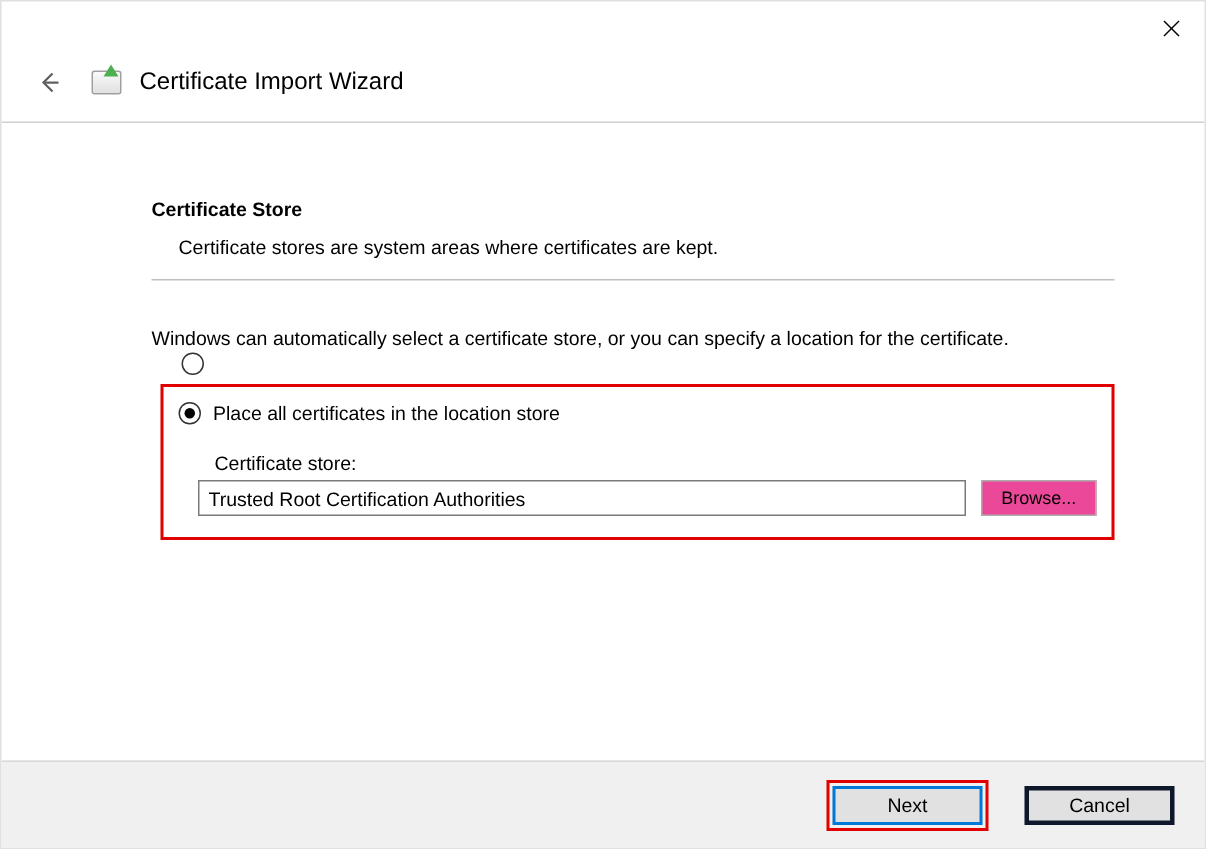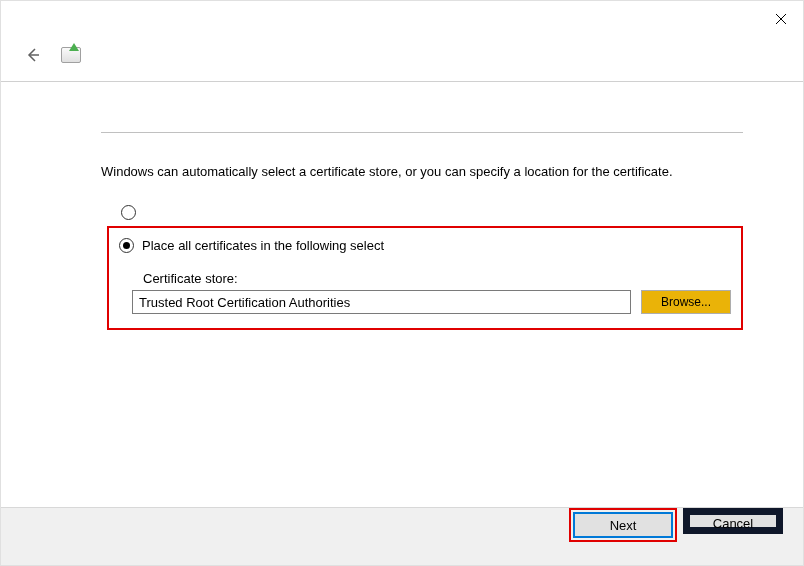--- a/index.html
+++ b/index.html
@@ -88,21 +88,20 @@
       margin-left: 18px;
       margin-bottom: 14px;
     }
     .sep {
       border: none;
       border-top: 1px solid #c0c0c0;
       margin: 0 0 30px 0;
     }
     .instruction {
       font-size: 13px;
-      margin-bottom: 24px;
       line-height: 1.4;
     }
     .radio-group { margin-left: 20px; }
     .radio-row {
       display: flex;
       align-items: center;
       margin-bottom: 6px;
       font-size: 13px;
     }
     .radio {
@@ -143,47 +142,47 @@
       flex: 1;
       height: 24px;
       border: 1px solid #7a7a7a;
       padding: 2px 6px;
       font-size: 13px;
       font-family: inherit;
       background: #fff;
       margin-right: 10px;
     }
     .browse-btn {
-      width: 90px;
-      height: 24px;
-      background: #eab308;
+      width: 77px;
+      height: 24px;
+      background: #ec4899;
       border: 1px solid #adadad;
       font-size: 12px;
       font-family: inherit;
       cursor: pointer;
     }
     .footer {
       position: absolute;
       bottom: 0;
       left: 0;
       right: 0;
       height: 58px;
       background: #f0f0f0;
       border-top: 1px solid #d8d8d8;
       display: flex;
-      align-items: flex-start;
+      align-items: center;
       justify-content: flex-end;
       padding-right: 20px;
-      gap: 6px;
+      gap: 24px;
     }
     .btn {
       width: 100px;
       height: 26px;
       background: #e1e1e1;
-      border: 7px solid #0f172a;
+      border: 3px solid #0f172a;
       font-size: 13px;
       font-family: inherit;
       cursor: pointer;
     }
     .next-wrap {
       border: 2px solid #e00000;
       padding: 2px;
     }
     .btn.next {
       border: 2px solid #0078d7;
@@ -206,35 +205,38 @@
   <div class="back-arrow">
     <svg viewBox="0 0 18 18">
         <path d="M11 3 L5 9 L11 15" fill="none" stroke="#606060" stroke-width="1.5"></path>
         <line x1="5" y1="9" x2="15" y2="9" stroke="#606060" stroke-width="1.5"></line>
       </svg>
   </div>
   <div class="wiz-icon">
     <div class="wiz-icon-box"></div>
     <div class="wiz-icon-arrow"></div>
   </div>
+  <div class="wiz-title">Certificate Import Wizard</div>
 </div>
 
 <div class="content">
+  <div class="section-title">Certificate Store</div>
+  <div class="section-desc">Certificate stores are system areas where certificates are kept.</div>
   <hr class="sep">
   <div class="instruction">Windows can automatically select a certificate store, or you can specify a location for the certificate.</div>
 
   <div class="radio-group">
     <div class="radio-row">
       <div class="radio"></div>
     </div>
 
     <div class="highlight-box">
       <div class="radio-row">
         <div class="radio checked"></div>
-        <span>Place all certificates in the following select</span>
+        <span>Place all certificates in the location store</span>
       </div>
       <div class="store-label">Certificate store:</div>
       <div class="store-row">
         <input class="store-input" type="text" readonly="" value="Trusted Root Certification Authorities" style="">
         <button class="browse-btn">Browse...</button>
       </div>
     </div>
   </div>
 </div>
 

